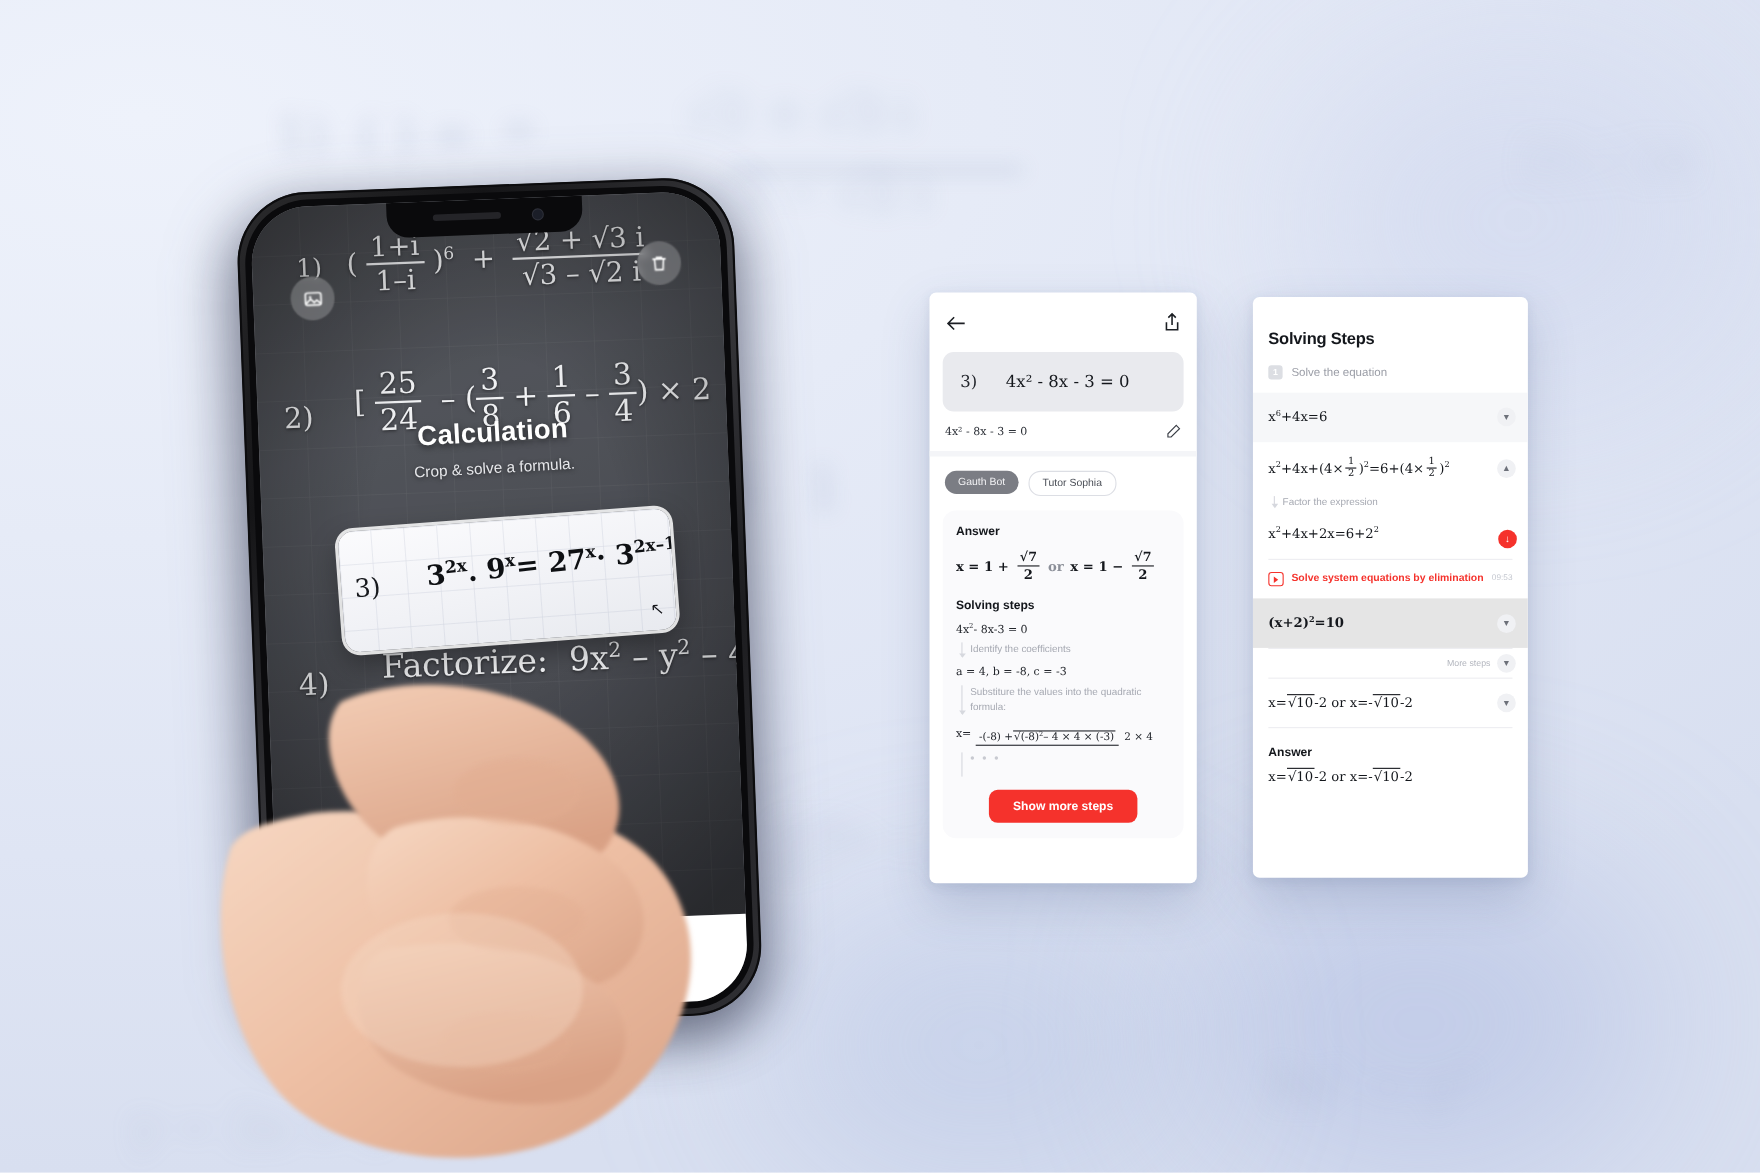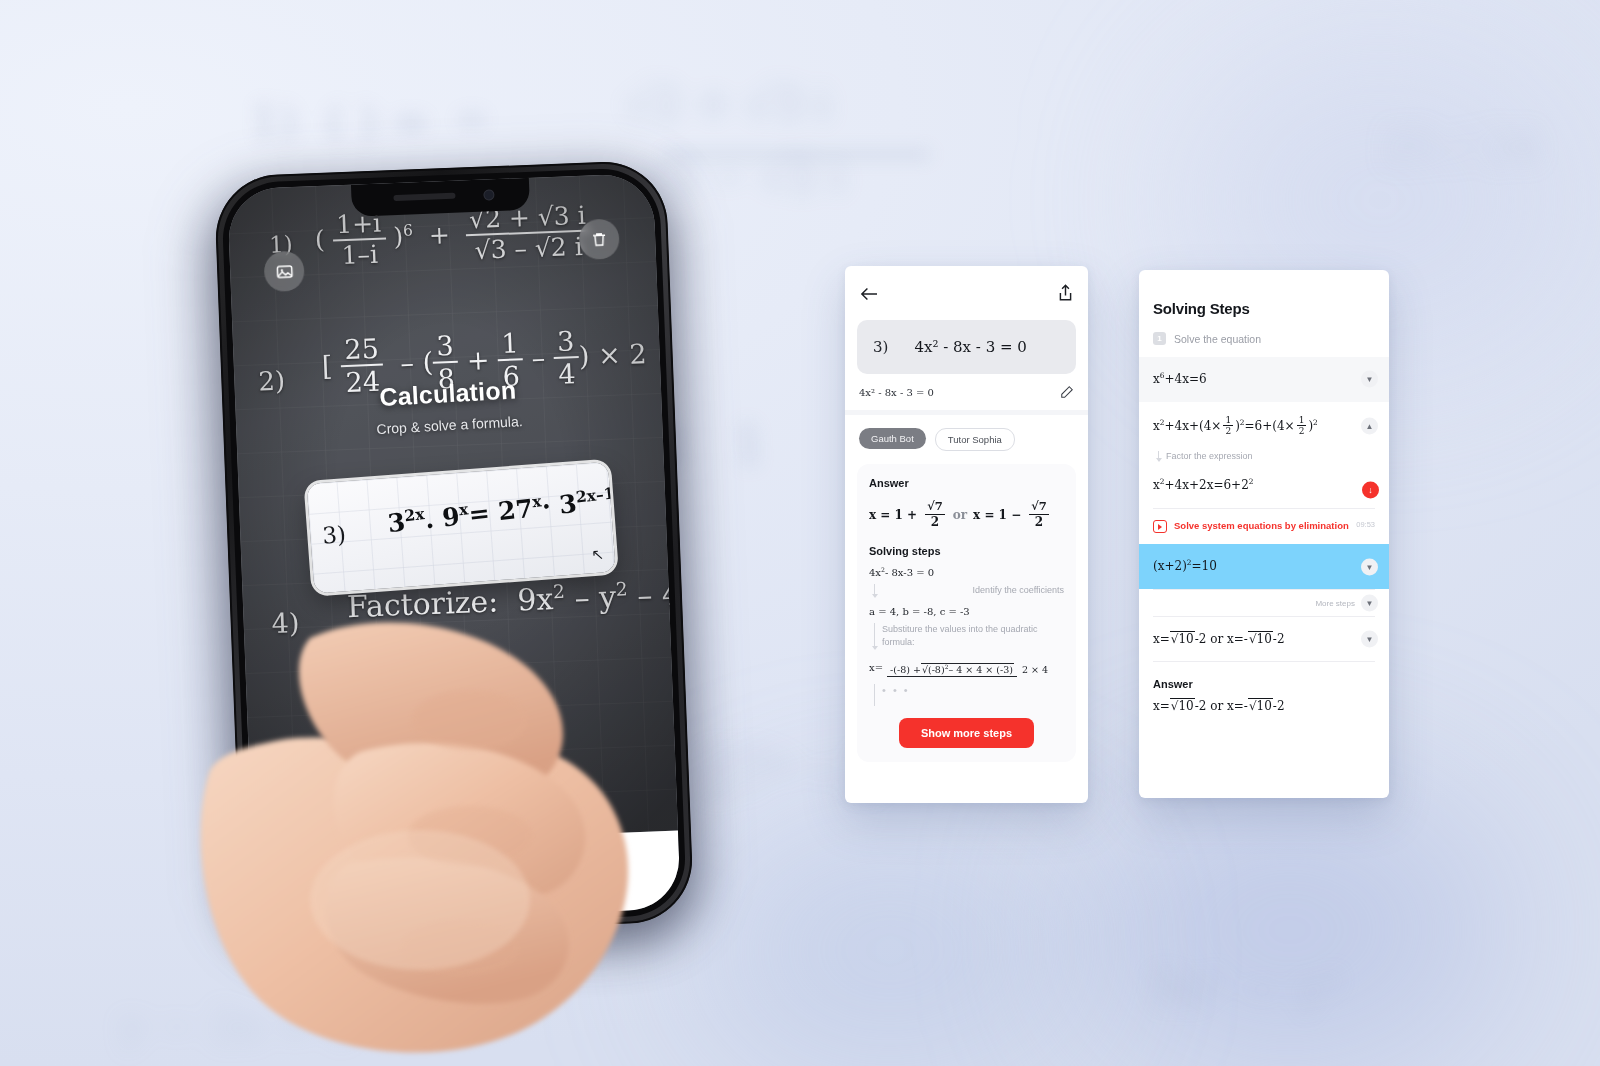--- a/index.html
+++ b/index.html
@@ -165,21 +165,21 @@
     box-sizing:border-box;}
   .mp-h{font-size:11px;font-weight:700;color:#14171c;}
   .mp-ans{margin:11px 0 2px;display:flex;align-items:center;gap:6px;
     font-size:12px;font-weight:700;color:#14171c;font-family:"DejaVu Serif",serif;}
   .mp-ans .or{color:#8b8f98;font-weight:600;}
   .sq{display:inline-block;text-align:center;vertical-align:middle;margin:0 2px;}
   .sq .tn{display:block;border-bottom:1.6px solid #14171c;line-height:1.2;padding:0 2px;font-size:11.5px;}
   .sq .bn{display:block;line-height:1.25;padding:0 2px;font-size:12px;}
   .mp-h2{font-size:11px;font-weight:700;color:#14171c;margin-top:15px;}
   .mp-eq{font-size:10px;color:#22252b;margin-top:9px;font-family:"DejaVu Serif",serif;}
-  .mp-hint{display:flex;gap:7px;margin-top:6px;justify-content:space-between;}
+  .mp-hint{display:flex;gap:7px;margin-top:6px;}
   .mp-hint .bar{width:1px;background:#d6d8de;position:relative;flex:0 0 1px;margin-left:5px;}
   .mp-hint .bar:after{content:"";position:absolute;left:-2.5px;bottom:-1px;
     border-left:3px solid transparent;border-right:3px solid transparent;border-top:4px solid #d6d8de;}
   .mp-hint .ht{font-size:9px;color:#a6a9b2;line-height:1.45;}
   .mp-formula{margin-top:9px;display:flex;align-items:center;gap:4px;font-family:"DejaVu Serif",serif;}
   .mp-formula .xl{font-size:10px;color:#22252b;}
   .mp-formula .fr{text-align:center;}
   .mp-formula .fr .tn{border-bottom:1.3px solid #22252b;font-size:9.5px;color:#22252b;padding:0 3px 1px;}
   .mp-formula .fr .bn{font-size:9.5px;color:#22252b;padding-top:1px;}
   .rad{border-top:1.2px solid #22252b;padding:0 1px;}
@@ -492,21 +492,21 @@
   <div class="rp-sep"></div>
 
   <div class="rp-vid">
     <span class="play">
         <i></i>
       </span>
     <span class="vt">Solve system equations by elimination</span>
     <span class="vd">09:53</span>
   </div>
 
-  <div class="rp-row" style="background:#7dd3fc;">
+  <div class="rp-row" style="background:#e5e5e5;font-weight:bold;">
     <div class="rp-eq">(x+2)<sup>2</sup>=10</div>
     <span class="chev">▼</span>
   </div>
   <div class="rp-sep"></div>
 
   <div class="rp-row">
     <span class="more">More steps</span>
     <span class="chev">▼</span>
   </div>
   <div class="rp-sep"></div>

